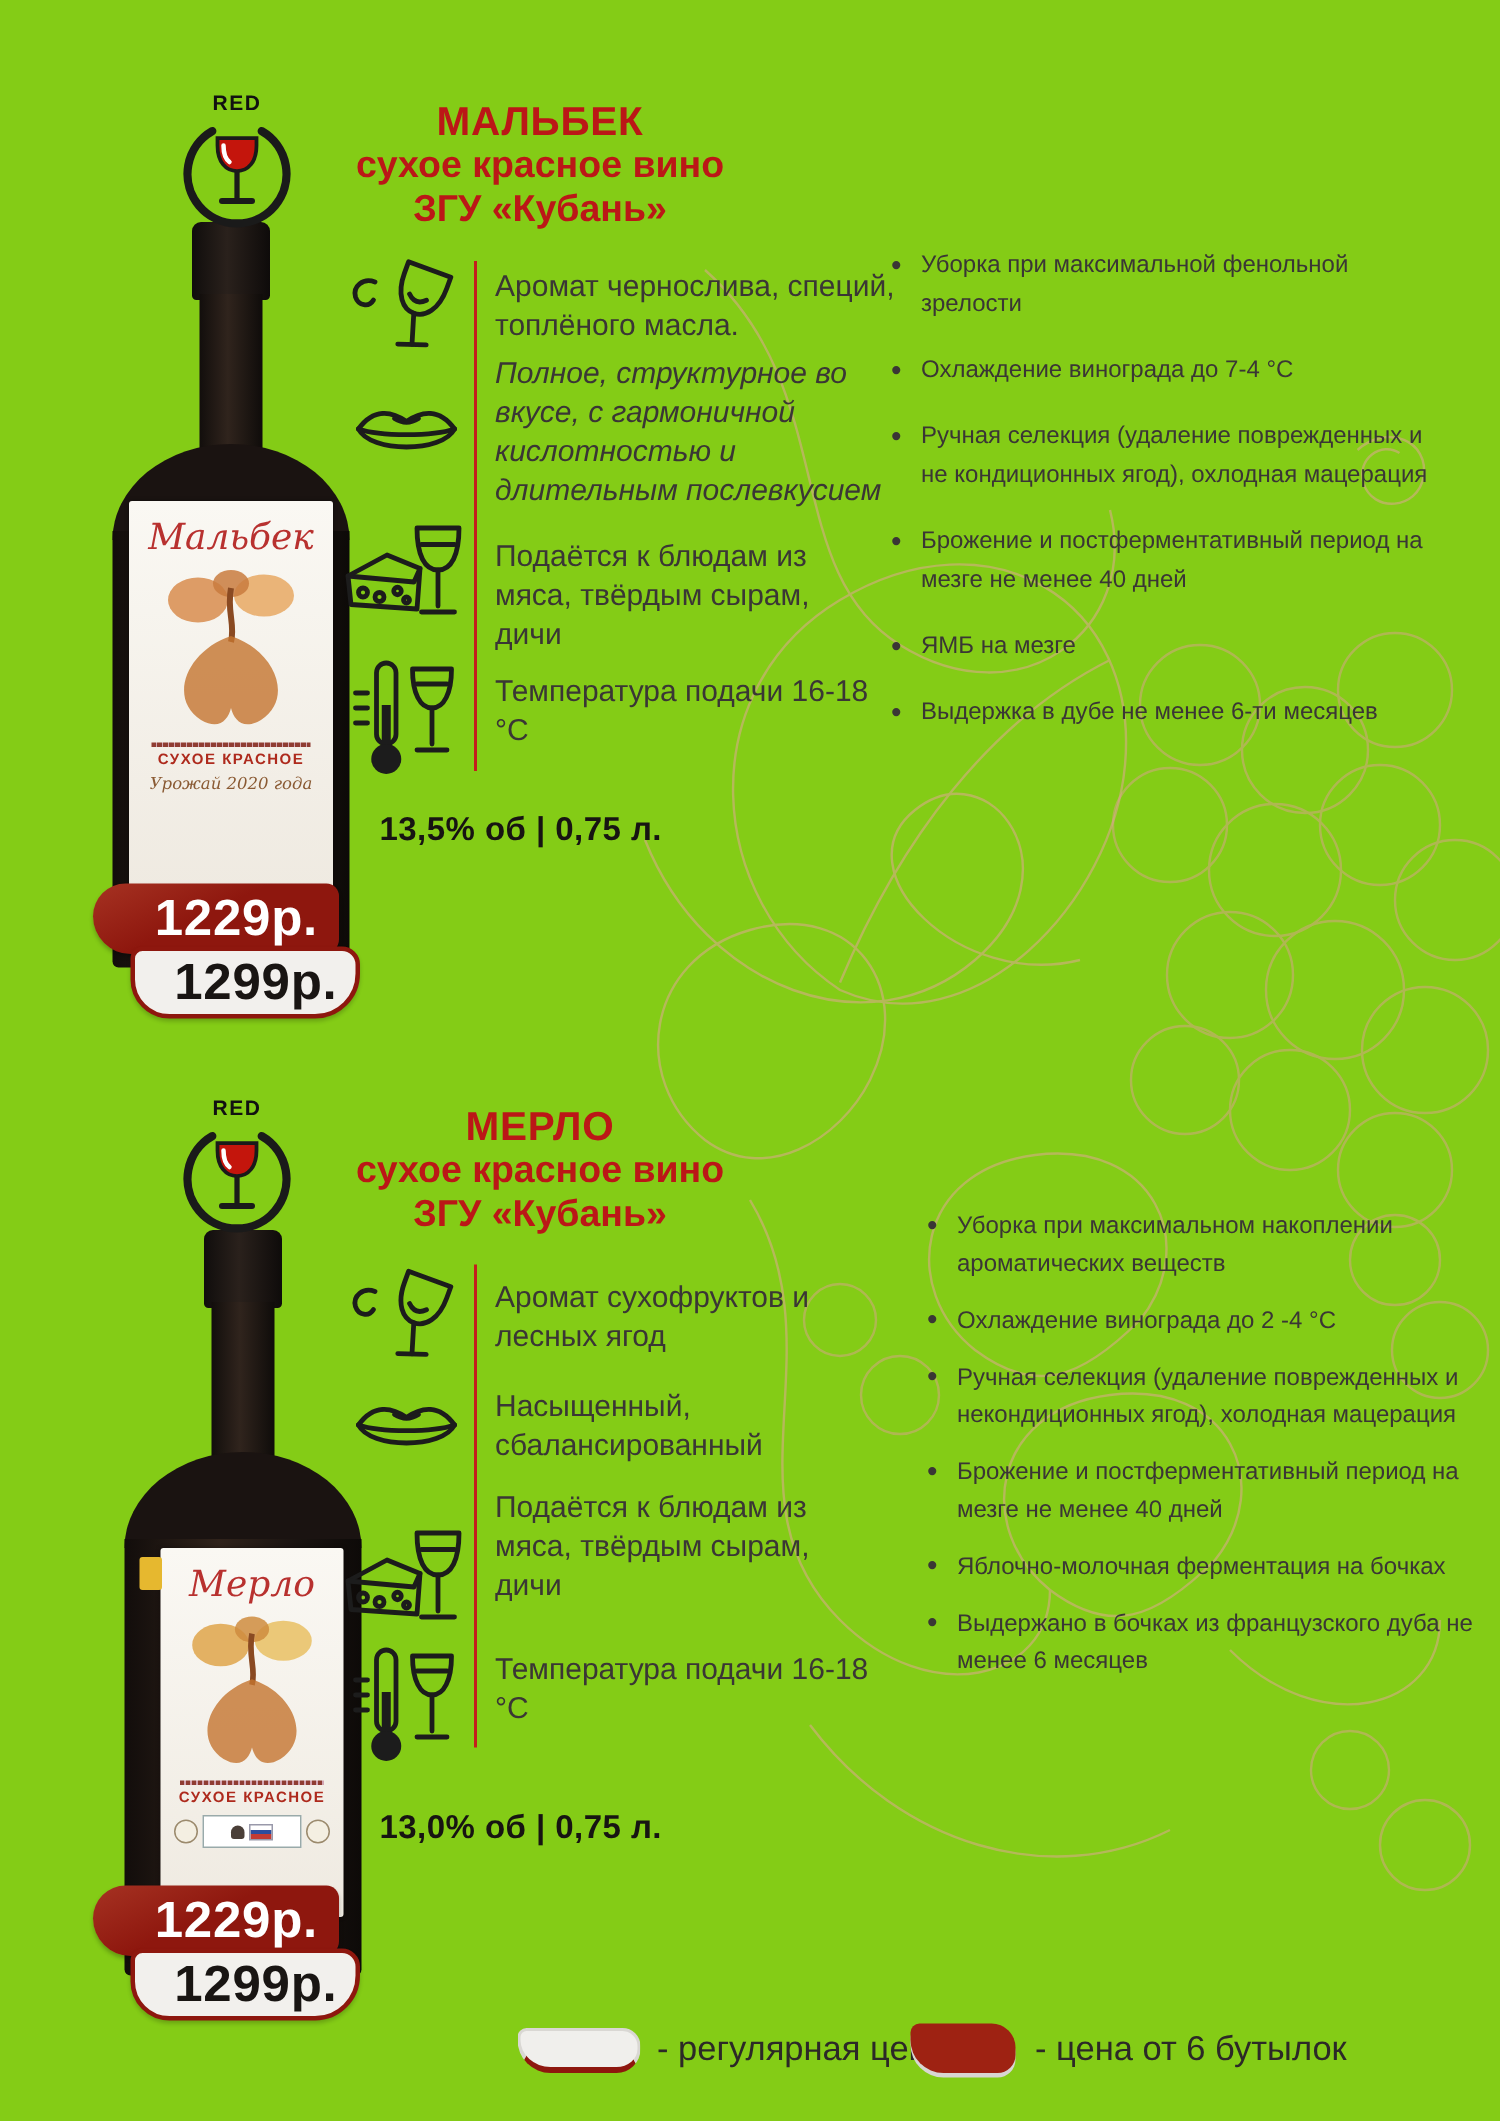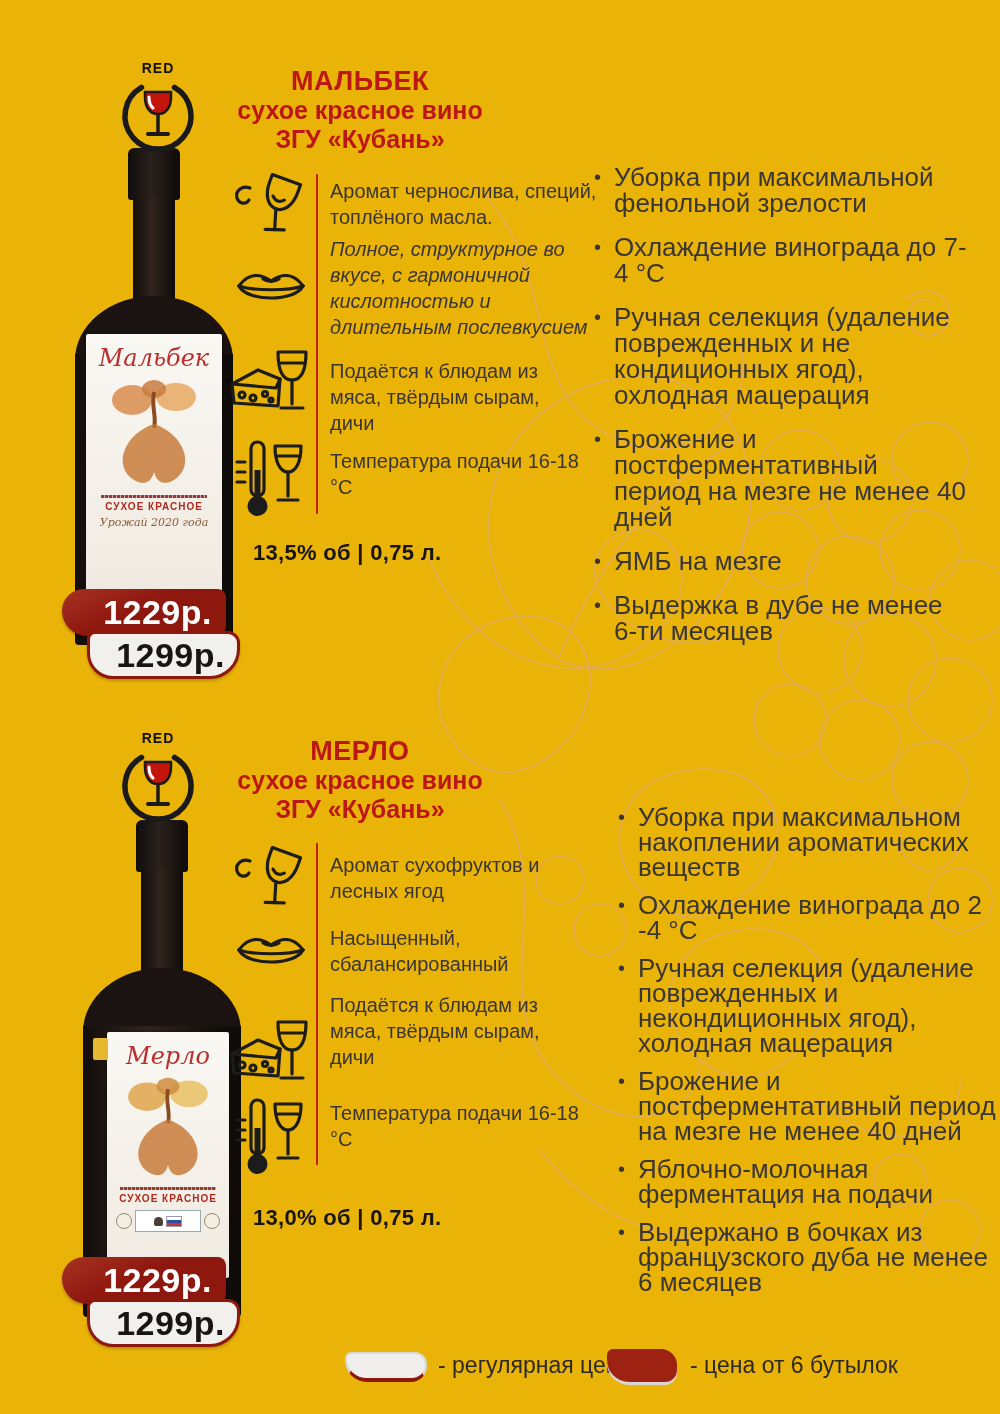--- a/index.html
+++ b/index.html
@@ -1,19 +1,19 @@
 <!DOCTYPE html>
 <html lang="ru"><head>
 <meta charset="utf-8">
 <style>
   * { margin:0; padding:0; box-sizing:border-box; }
   html,body { background:#ffffff; }
   .page {
     position:relative; width:1000px; height:1414px; margin:0 auto;
-    background:#eab308; overflow:hidden;
+    background:#84cc16; overflow:hidden;
     font-family:"Liberation Sans", sans-serif; color:#3a3635;
   }
   .abs { position:absolute; }
 
   
   svg.decor { position:absolute; inset:0; z-index:0; }
 
   
   .badge { width:80px; height:94px; z-index:3; }
   .badge svg { position:absolute; left:0; top:8px; }
@@ -66,21 +66,21 @@
   
   .divider { width:2px; background:#c41d1d; z-index:3; }
   .ticon { z-index:3; }
   .ticon svg { stroke:#1c1c1c; fill:none; stroke-width:3.2; stroke-linecap:round; stroke-linejoin:round; }
   .ttext { z-index:3; font-size:20px; line-height:26px; color:#3a3635; }
 
   .volume { z-index:3; font-size:22px; font-weight:bold; color:#171412; letter-spacing:.3px; }
 
   
   ul.process { list-style:none; z-index:3; }
-  ul.process li { position:relative; padding-left:22px; font-size:26px; line-height:26px;
+  ul.process li { position:relative; padding-left:22px; font-size:16px; line-height:26px;
     margin-bottom:18px; color:#3a3635; }
   ul.process.w2 li { line-height:25px; margin-bottom:13px; }
   ul.process li::before { content:"•"; position:absolute; left:2px; top:0; font-size:20px; }
 
   
   .tag { z-index:4; display:flex; align-items:center; }
   .tag-red { background:linear-gradient(155deg,#a63222 0%,#8e170e 45%);
     border-radius:26px 10px 12px 30px; color:#ffffff; justify-content:flex-end;
     padding-right:14px; box-shadow:0 2px 3px rgba(0,0,0,.25); }
   .tag-grey { background:#f2f0ed; border:3px solid #8e170e;
@@ -357,21 +357,21 @@
     </div>
     <div class="abs ttext" style="left:330px; top:1100px; width:260px;">Температура подачи 16-18 °С</div>
 
     <div class="abs volume" style="left:253px; top:1205px;">13,0% об | 0,75 л.</div>
 
     <ul class="abs process w2" style="left:616px; top:805px; width:382px;">
       <li>Уборка при максимальном накоплении ароматических веществ</li>
       <li>Охлаждение винограда до 2 -4 °С</li>
       <li>Ручная селекция (удаление поврежденных и некондиционных ягод), холодная мацерация</li>
       <li>Брожение и постферментативный период на мезге не менее 40 дней</li>
-      <li>Яблочно-молочная ферментация на подачи</li>
+      <li>Яблочно-молочная ферментация на бочках</li>
       <li>Выдержано в бочках из французского дуба не менее 6 месяцев</li>
     </ul>
 
     <div class="abs tag tag-red" style="left:62px; top:1257px; width:164px; height:47px;">
       <span class="price">1229р.</span>
     </div>
     <div class="abs tag tag-grey" style="left:87px; top:1299px; width:153px; height:48px;">
       <span class="price">1299р.</span>
     </div>
   </section>

